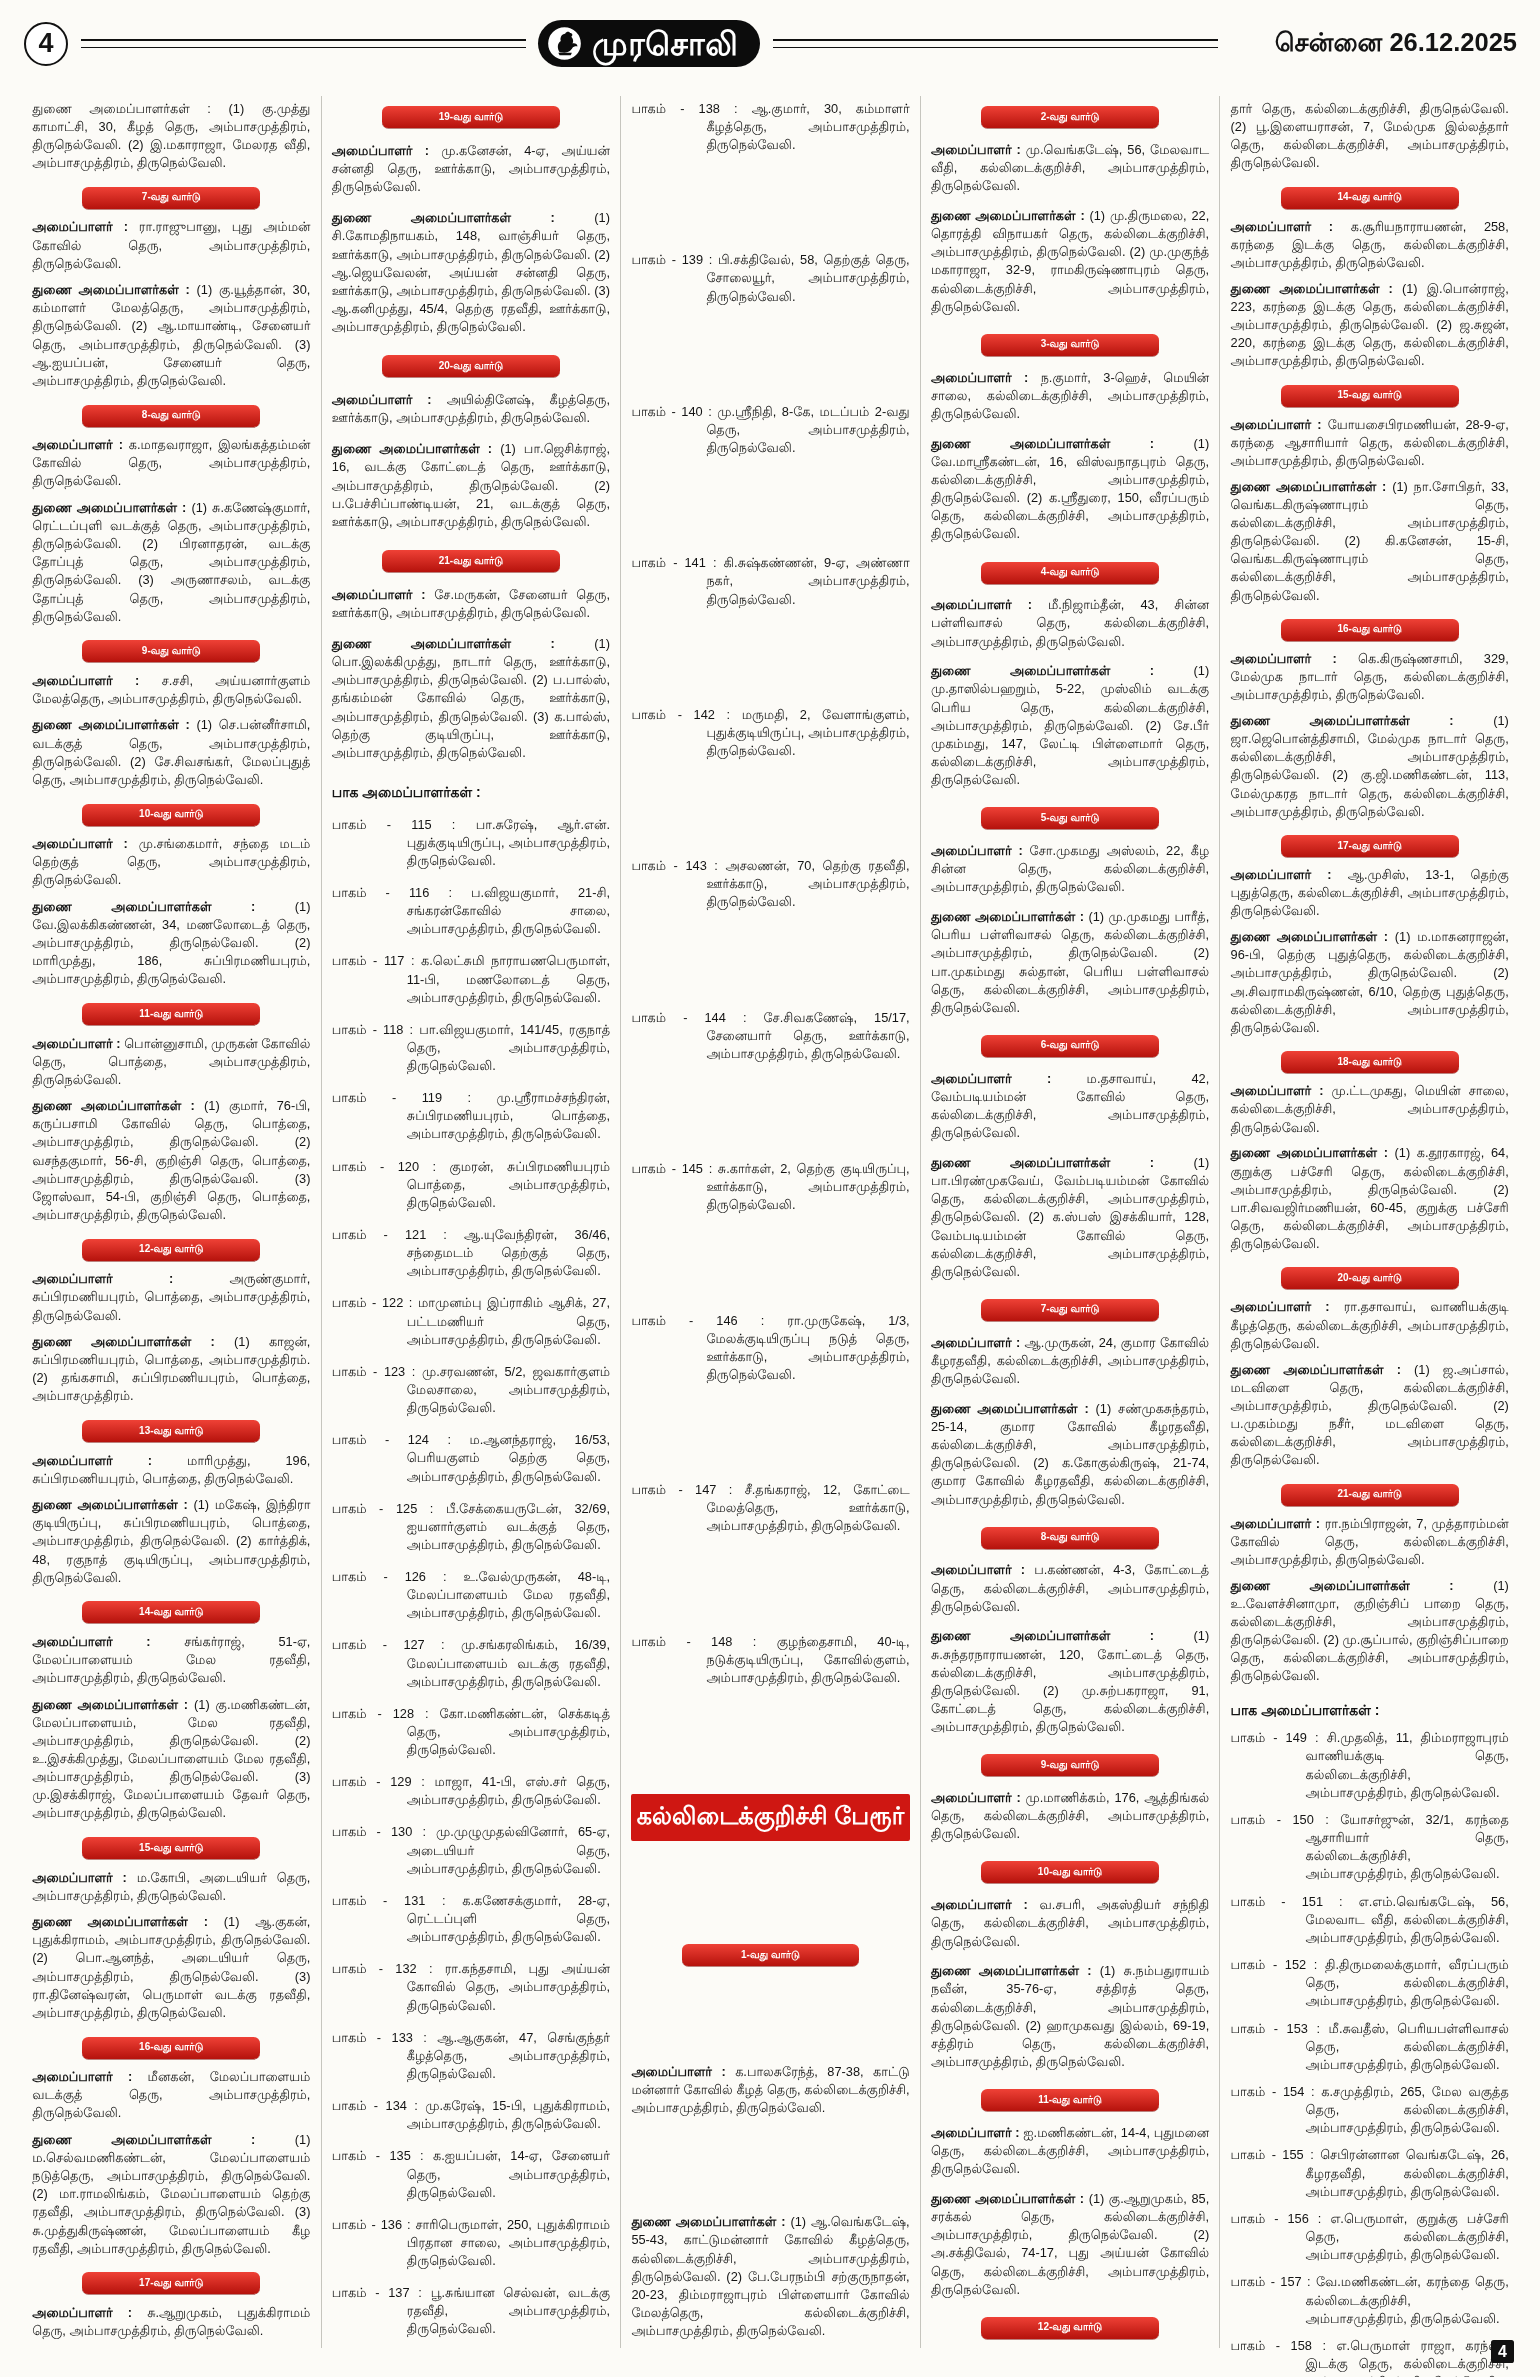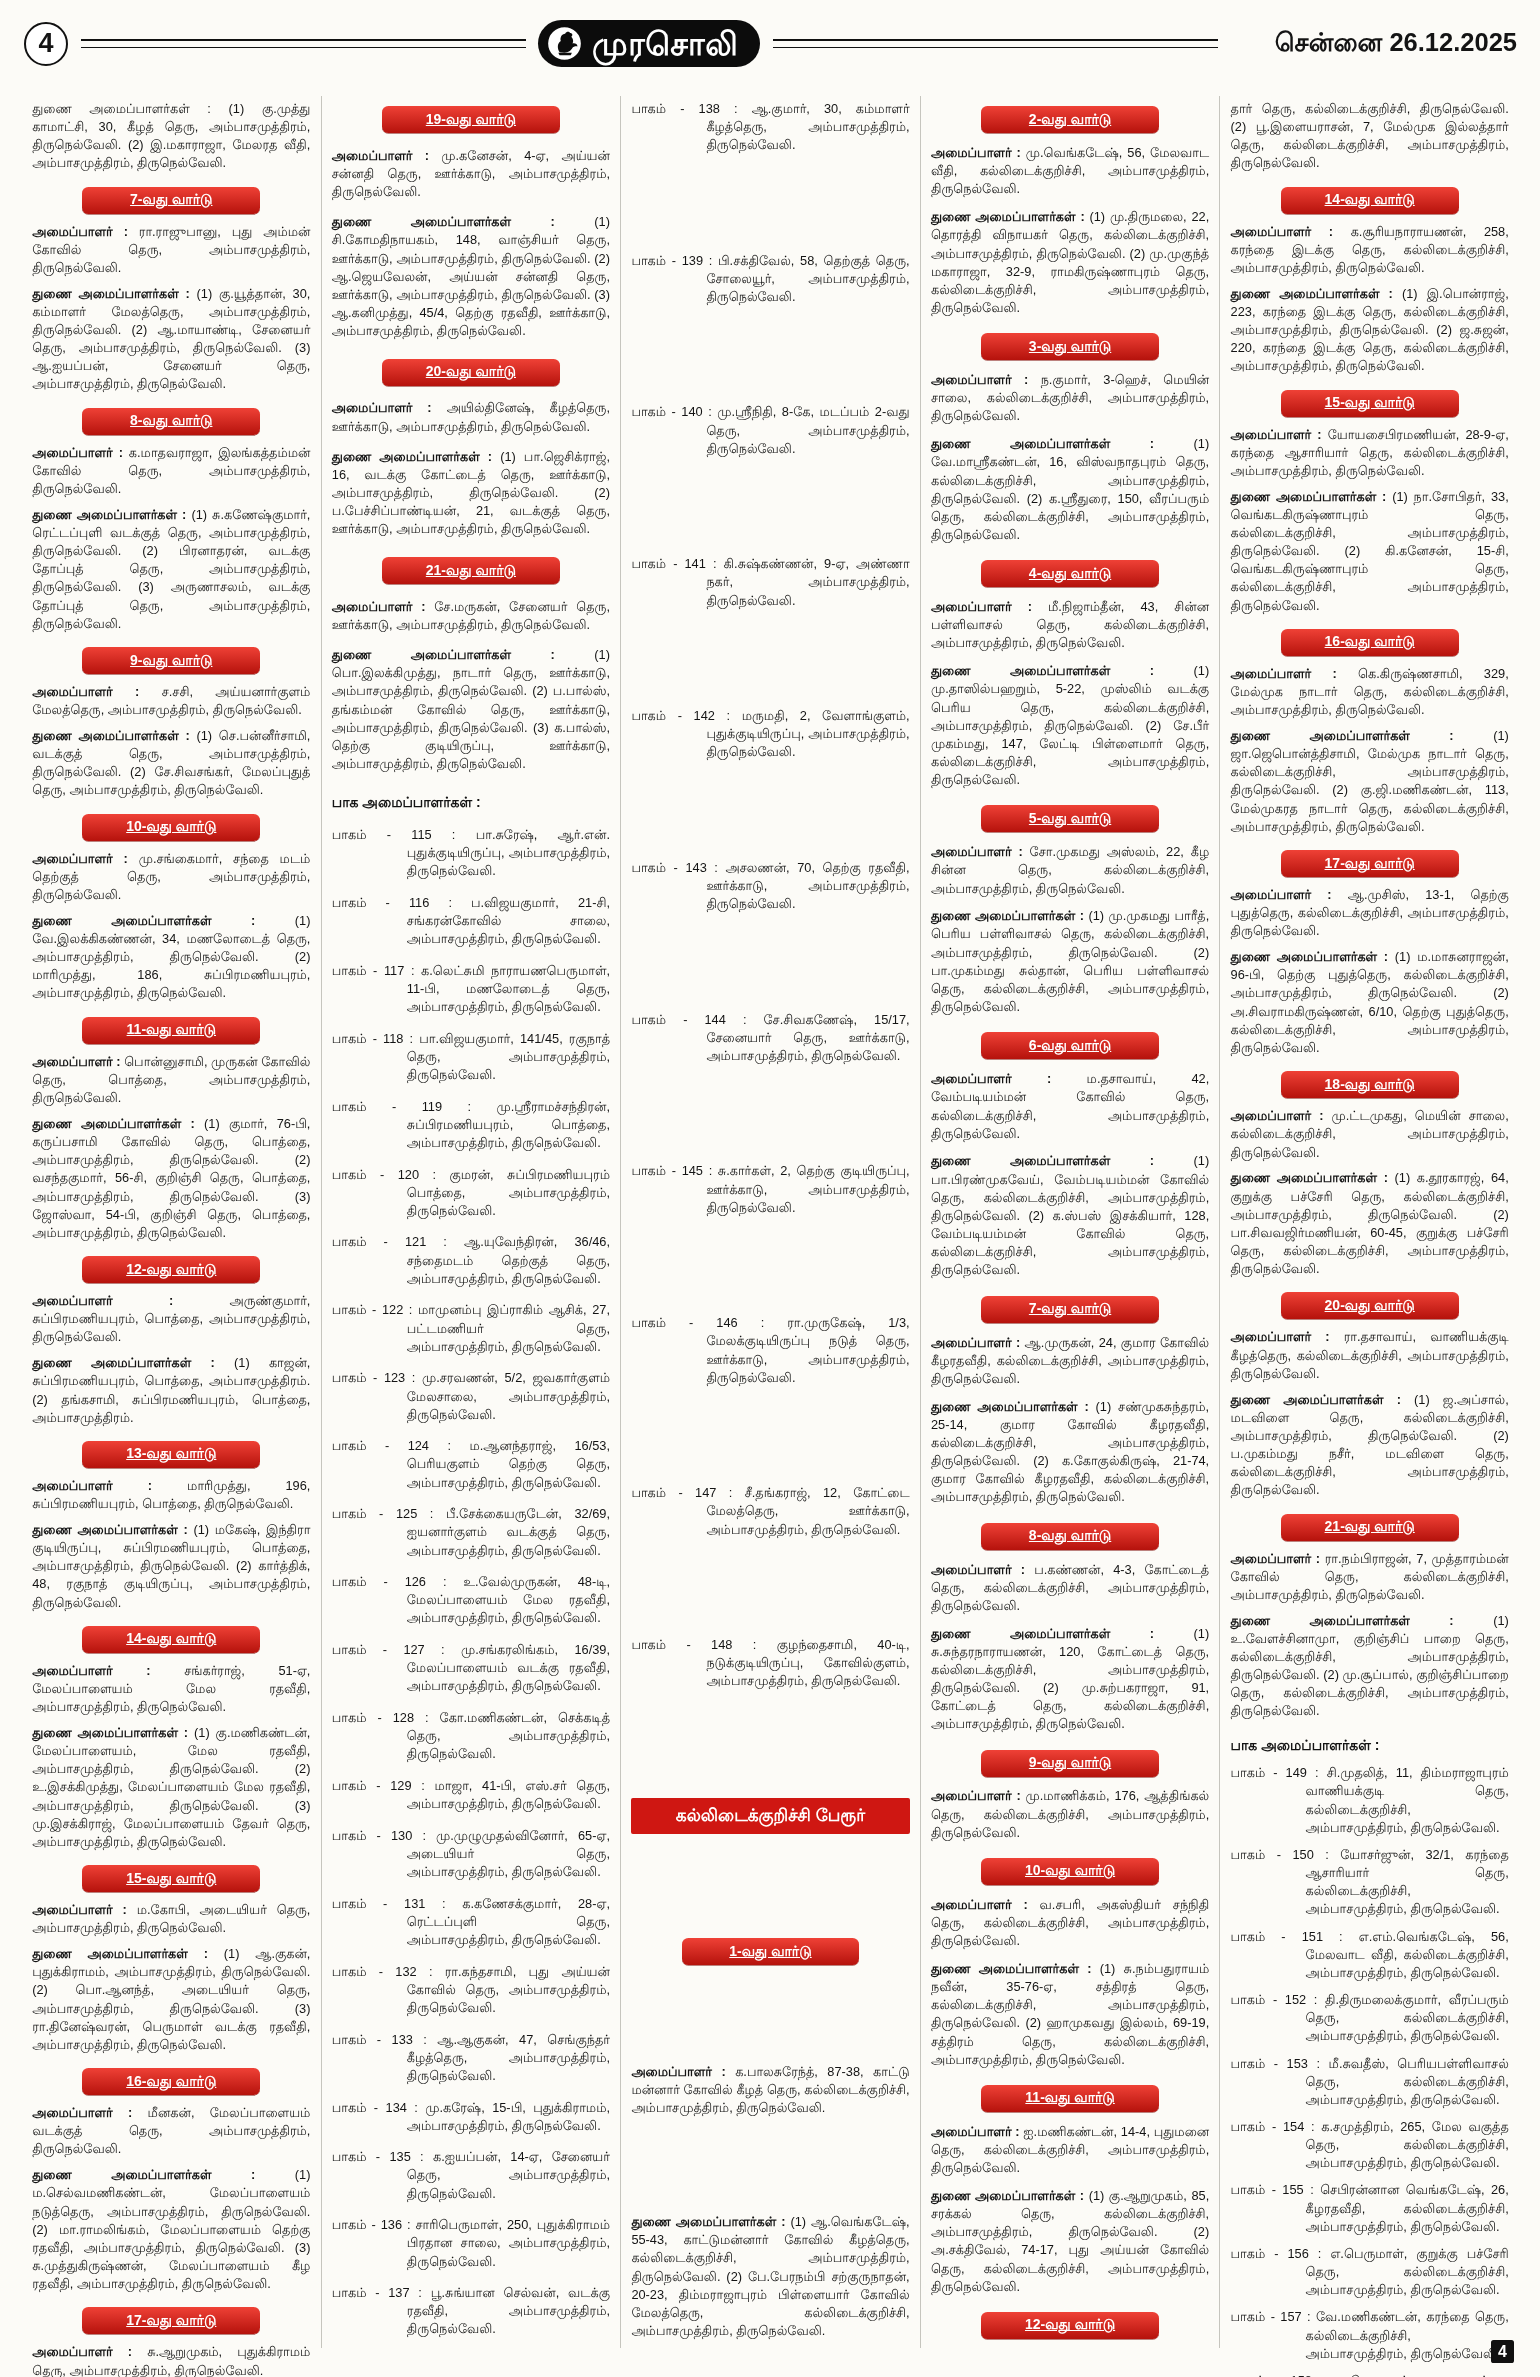--- a/index.html
+++ b/index.html
@@ -36,31 +36,31 @@
   .col{
     flex:1 1 0;padding:3.8px 10.2px 0 10.2px;min-width:0;
     display:flex;flex-direction:column;justify-content:space-between;
   }
   .col + .col{border-left:0.6px solid #c6c5be;}
   p{margin:0 0 7.7px 0;font-size:12.8px;line-height:1.42;text-align:justify;word-break:break-word;}
   p b{font-weight:bold;}
   .ward-badge{
     display:block;width:62%;margin:6.4px auto 9px auto;
     background:linear-gradient(#ef4136,#b5120c);
-    color:#fff;font-weight:bold;font-size:14px;text-align:center;
-    padding:4.5px 2.6px;border-radius:6.4px;box-shadow:0 0.6px 0 #7d0b07;text-decoration:underline;
+    color:#fff;font-weight:bold;font-size:10px;text-align:center;
+    padding:4.5px 2.6px;border-radius:6.4px;box-shadow:0 0.6px 0 #7d0b07;
   }
   .parts-heading{
     font-size:14px;font-weight:bold;text-align:left;margin:9px 0 9px 0;
   }
   .part-entry{
     padding-left:75px;text-indent:-75px;margin-bottom:9px;
   }
   .section-banner{
-    background:#cf1712;color:#fff;font-weight:bold;font-size:17px;
+    background:#cf1712;color:#fff;font-weight:bold;font-size:24px;
     text-align:center;padding:7.7px 3.8px;margin:10.2px 0 9px 0;border-radius:1.9px;
   }
   .page-num-box{
     position:absolute;right:27px;bottom:14px;width:23px;height:23px;
     background:#111;color:#fff;font-size:16px;font-weight:bold;
     display:flex;align-items:center;justify-content:center;border-radius:2.6px;
   }
 </style>
 </head>
 <body>

